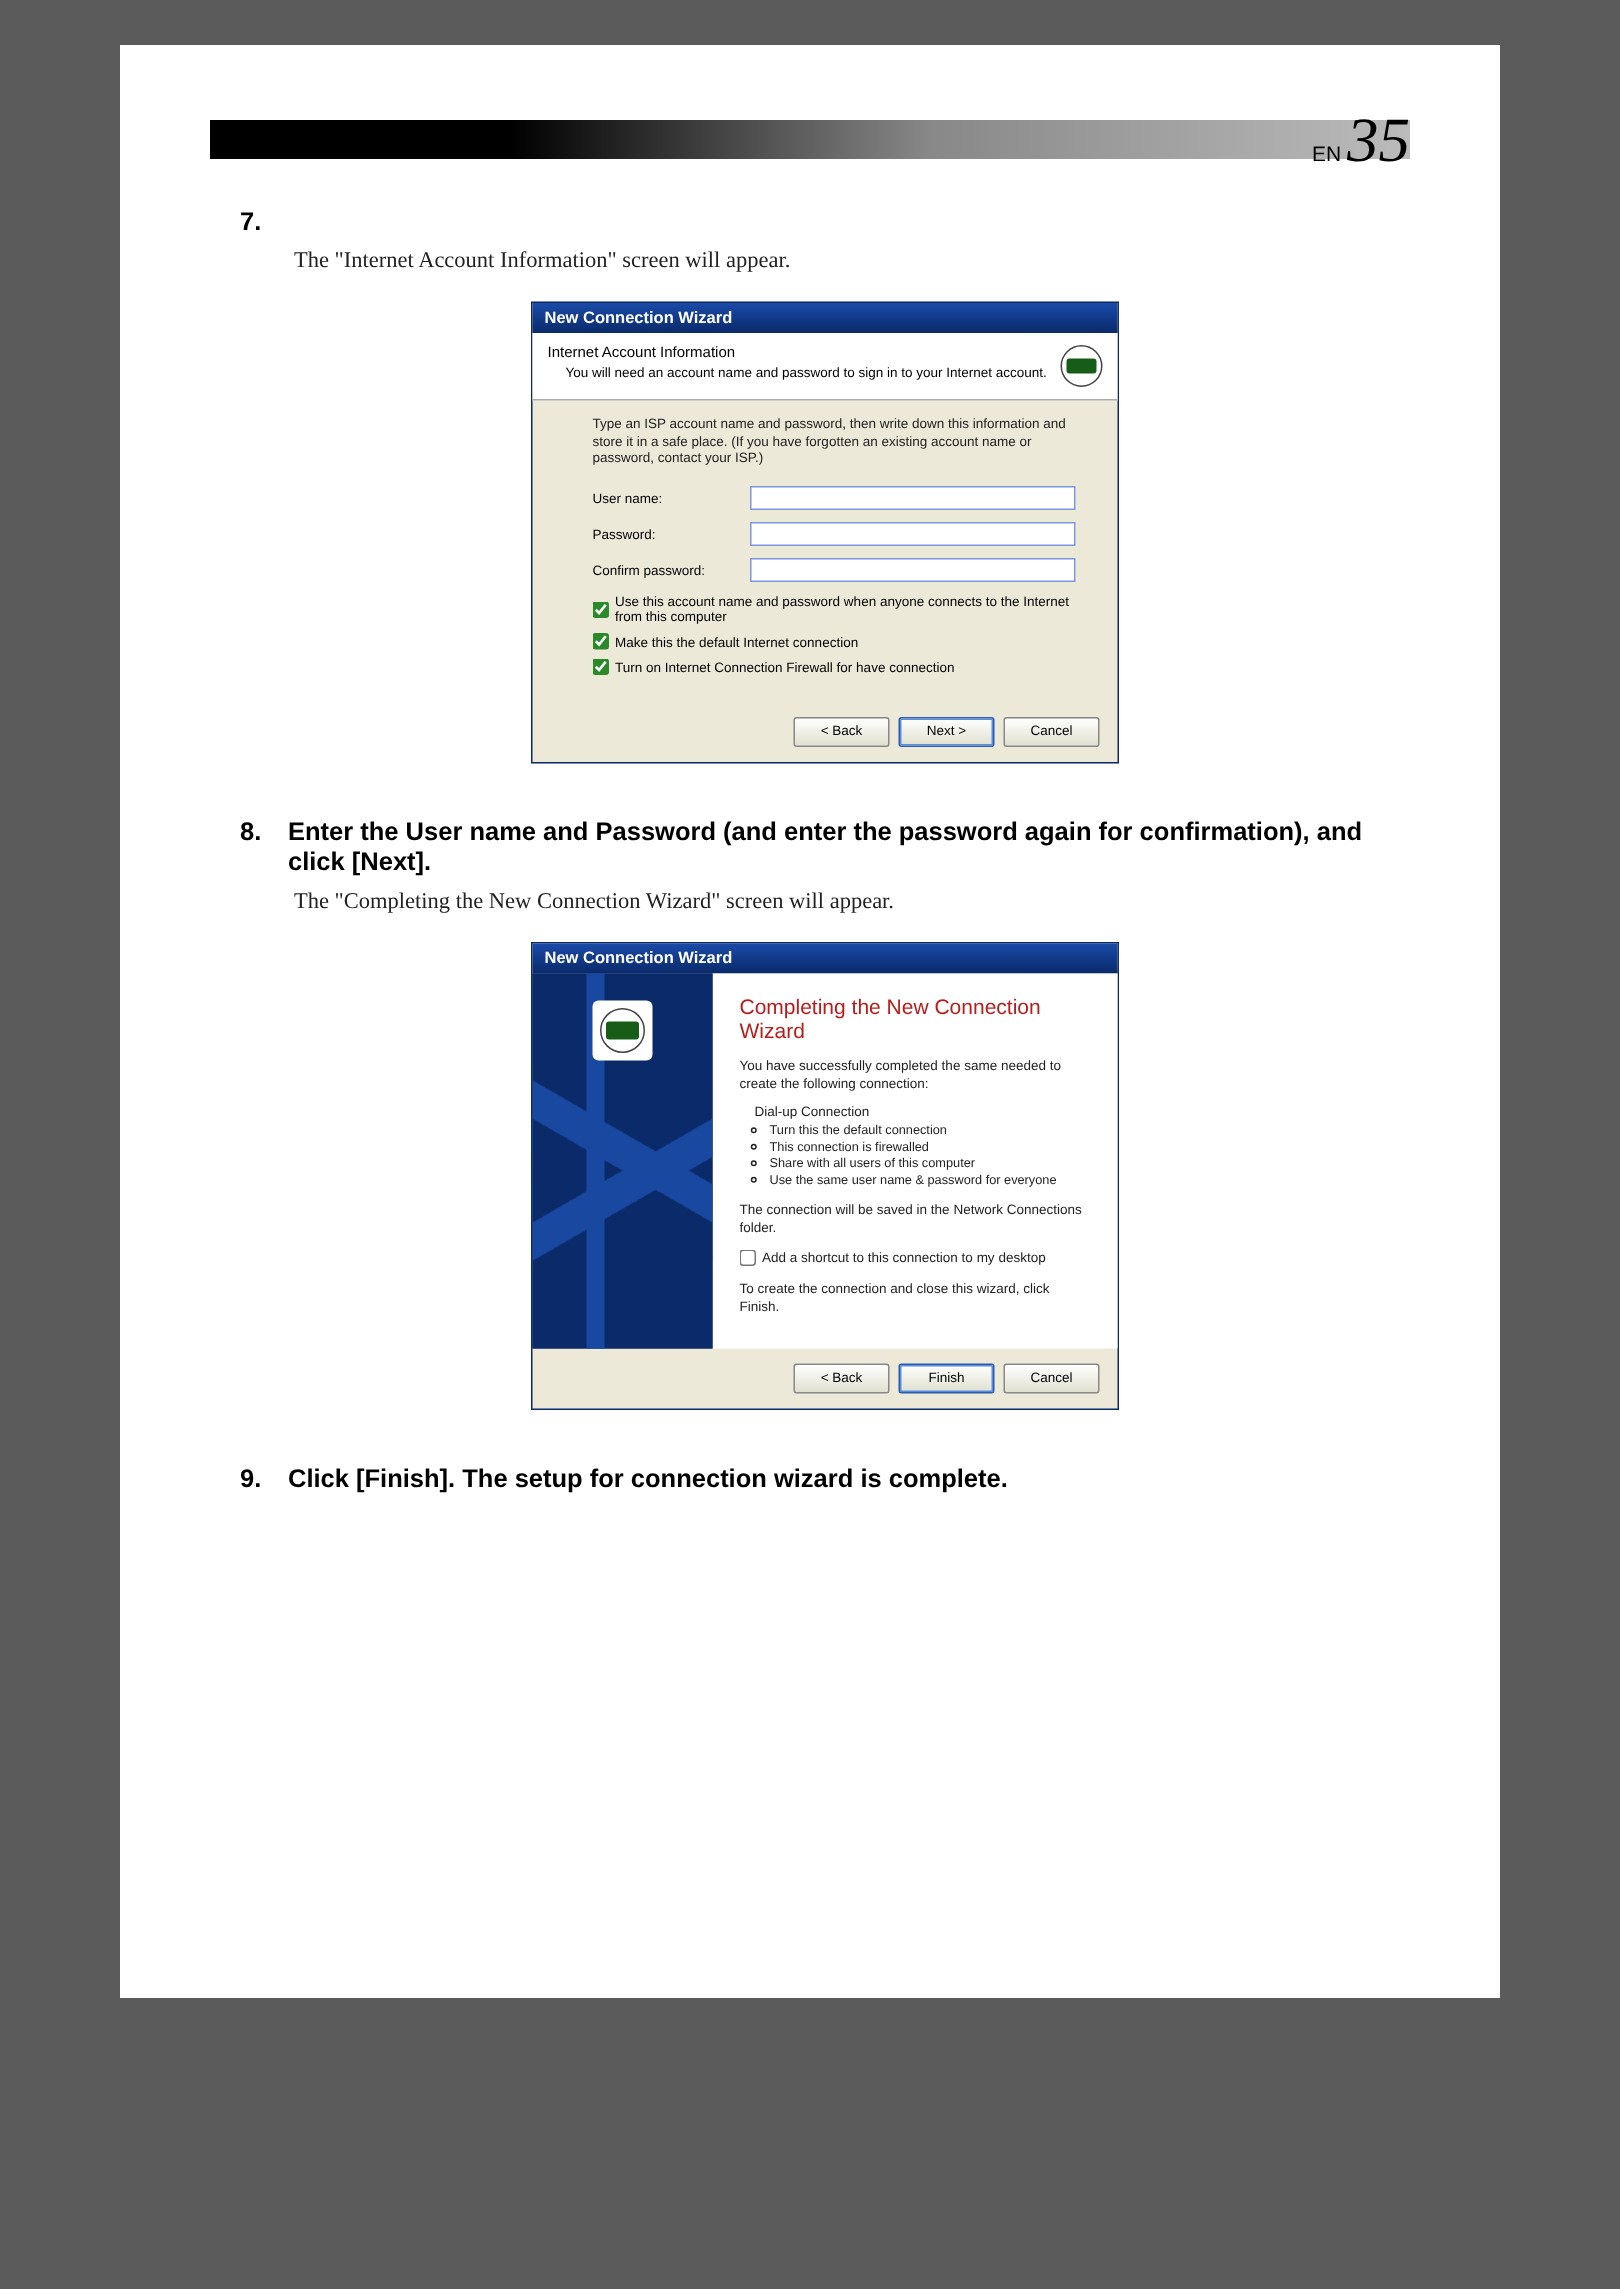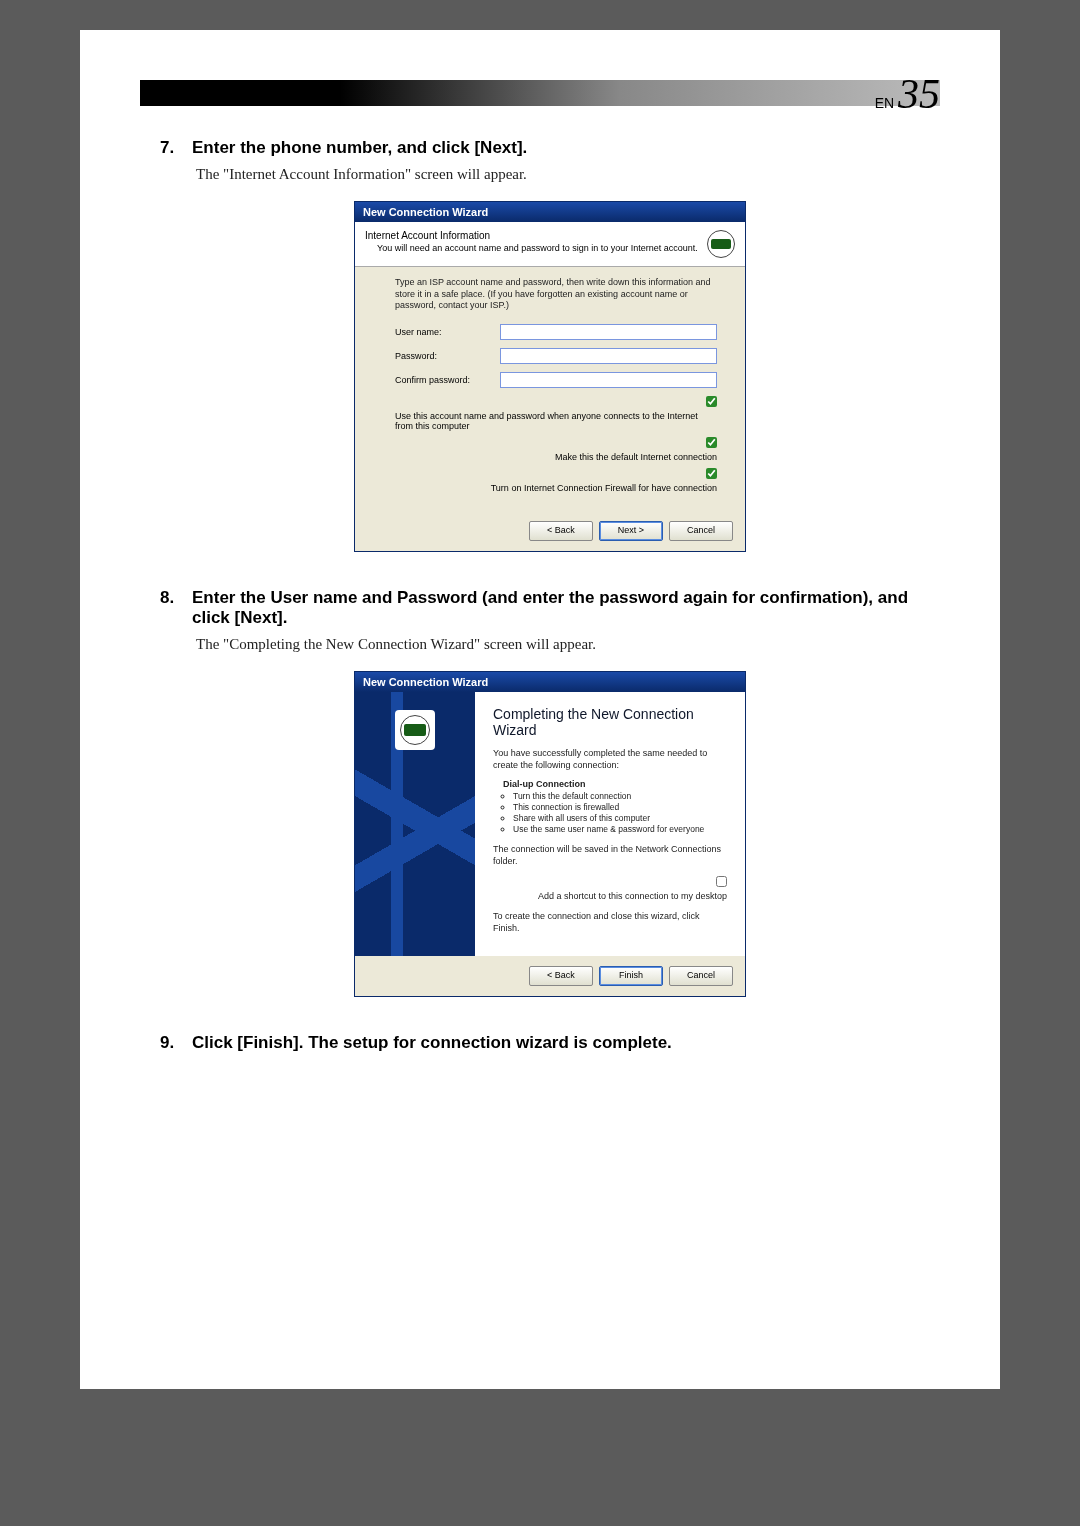--- a/index.html
+++ b/index.html
@@ -136,25 +136,24 @@
 }
 .frow input[type=text], .frow input[type=password] {
   flex: 1;
   height: 14px;
   border: 1px solid #7a96df;
   font-size: 9px;
   padding: 0 2px;
 }
 .chk-row {
   display: flex;
-  align-items: flex-end;
+  align-items: center;
   gap: 4px;
   font-size: 9px;
   margin-bottom: 6px;
-  flex-direction: column;
 }
 .chk-row input {
   width: 11px;
   height: 11px;
   margin: 0;
   accent-color: #2a8a2a;
 }
 .dialog .btn-row {
   display: flex;
   justify-content: flex-end;
@@ -219,28 +218,28 @@
   flex: 1;
   background: #fff;
   padding: 14px 18px;
   font-size: 9px;
   color: #222;
 }
 .wiz-right h2 {
   font-size: 14px;
   font-weight: normal;
   margin: 0 0 10px 0;
-  color: #0f172a;
+  color: #b91c1c;
 }
 .wiz-right .p {
   margin-bottom: 8px;
   line-height: 1.3;
 }
 .wiz-right .conn-name {
-  font-weight: bold;
+  font-weight: normal;
   margin-left: 10px;
 }
 .wiz-right ul {
   margin: 2px 0 10px 20px;
   padding: 0;
 }
 .wiz-right ul li {
   font-size: 8.5px;
   margin-bottom: 1px;
 }
@@ -253,21 +252,20 @@
   <div class="page-number">
     <span>EN</span>
     <span class="big">35</span>
   </div>
 
   <ol class="steps">
 
     <li>
       <div class="step-head">
         <span class="step-num">7.</span>
-        <span>Enter the phone number, and click [Next].</span>
       </div>
       <div class="step-body">The "Internet Account Information" screen will appear.</div>
       <div class="dialog-wrap">
         <div class="dialog">
           <div class="titlebar">New Connection Wizard</div>
           <div class="sub-head">
             <div class="txt">
               <div class="t1">Internet Account Information</div>
               <div class="t2">You will need an account name and password to sign in to your Internet account.</div>
             </div>

